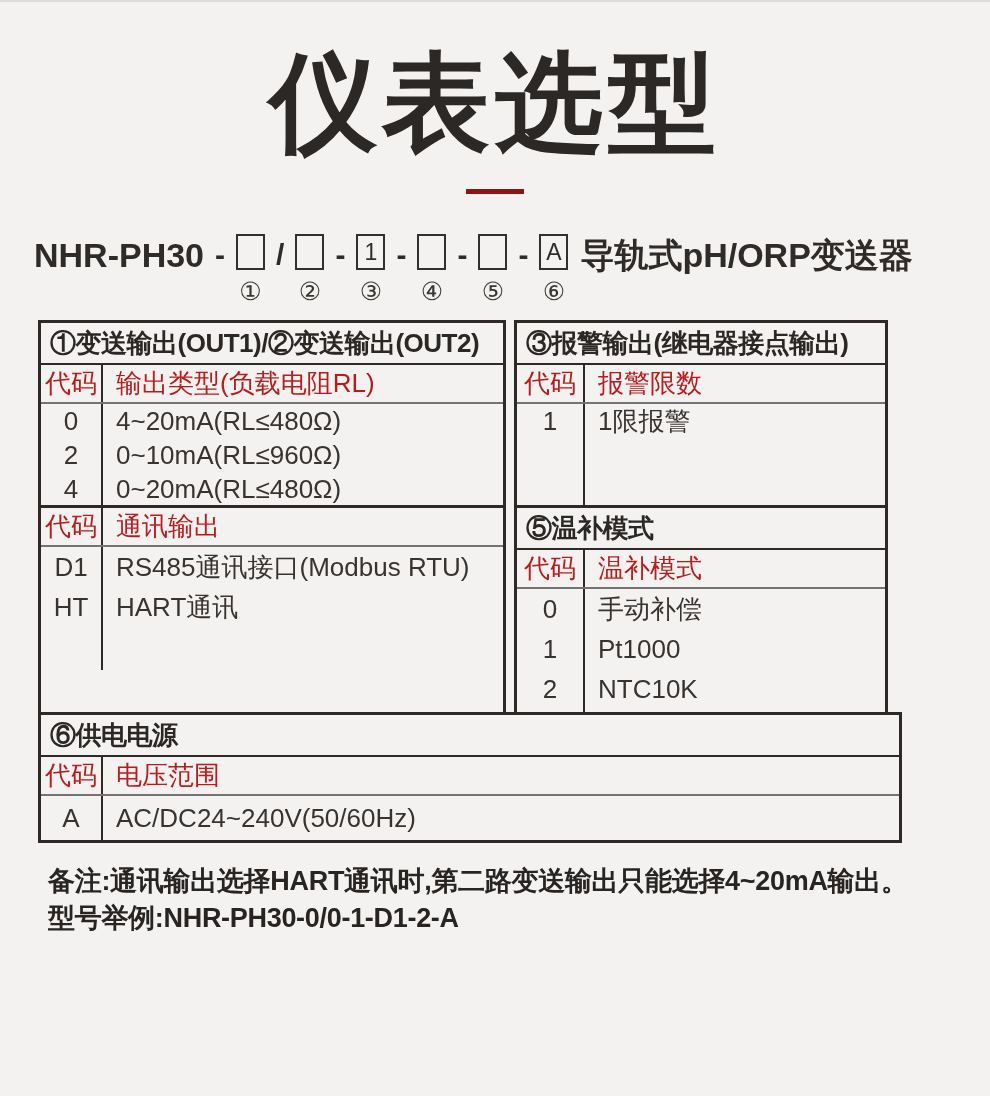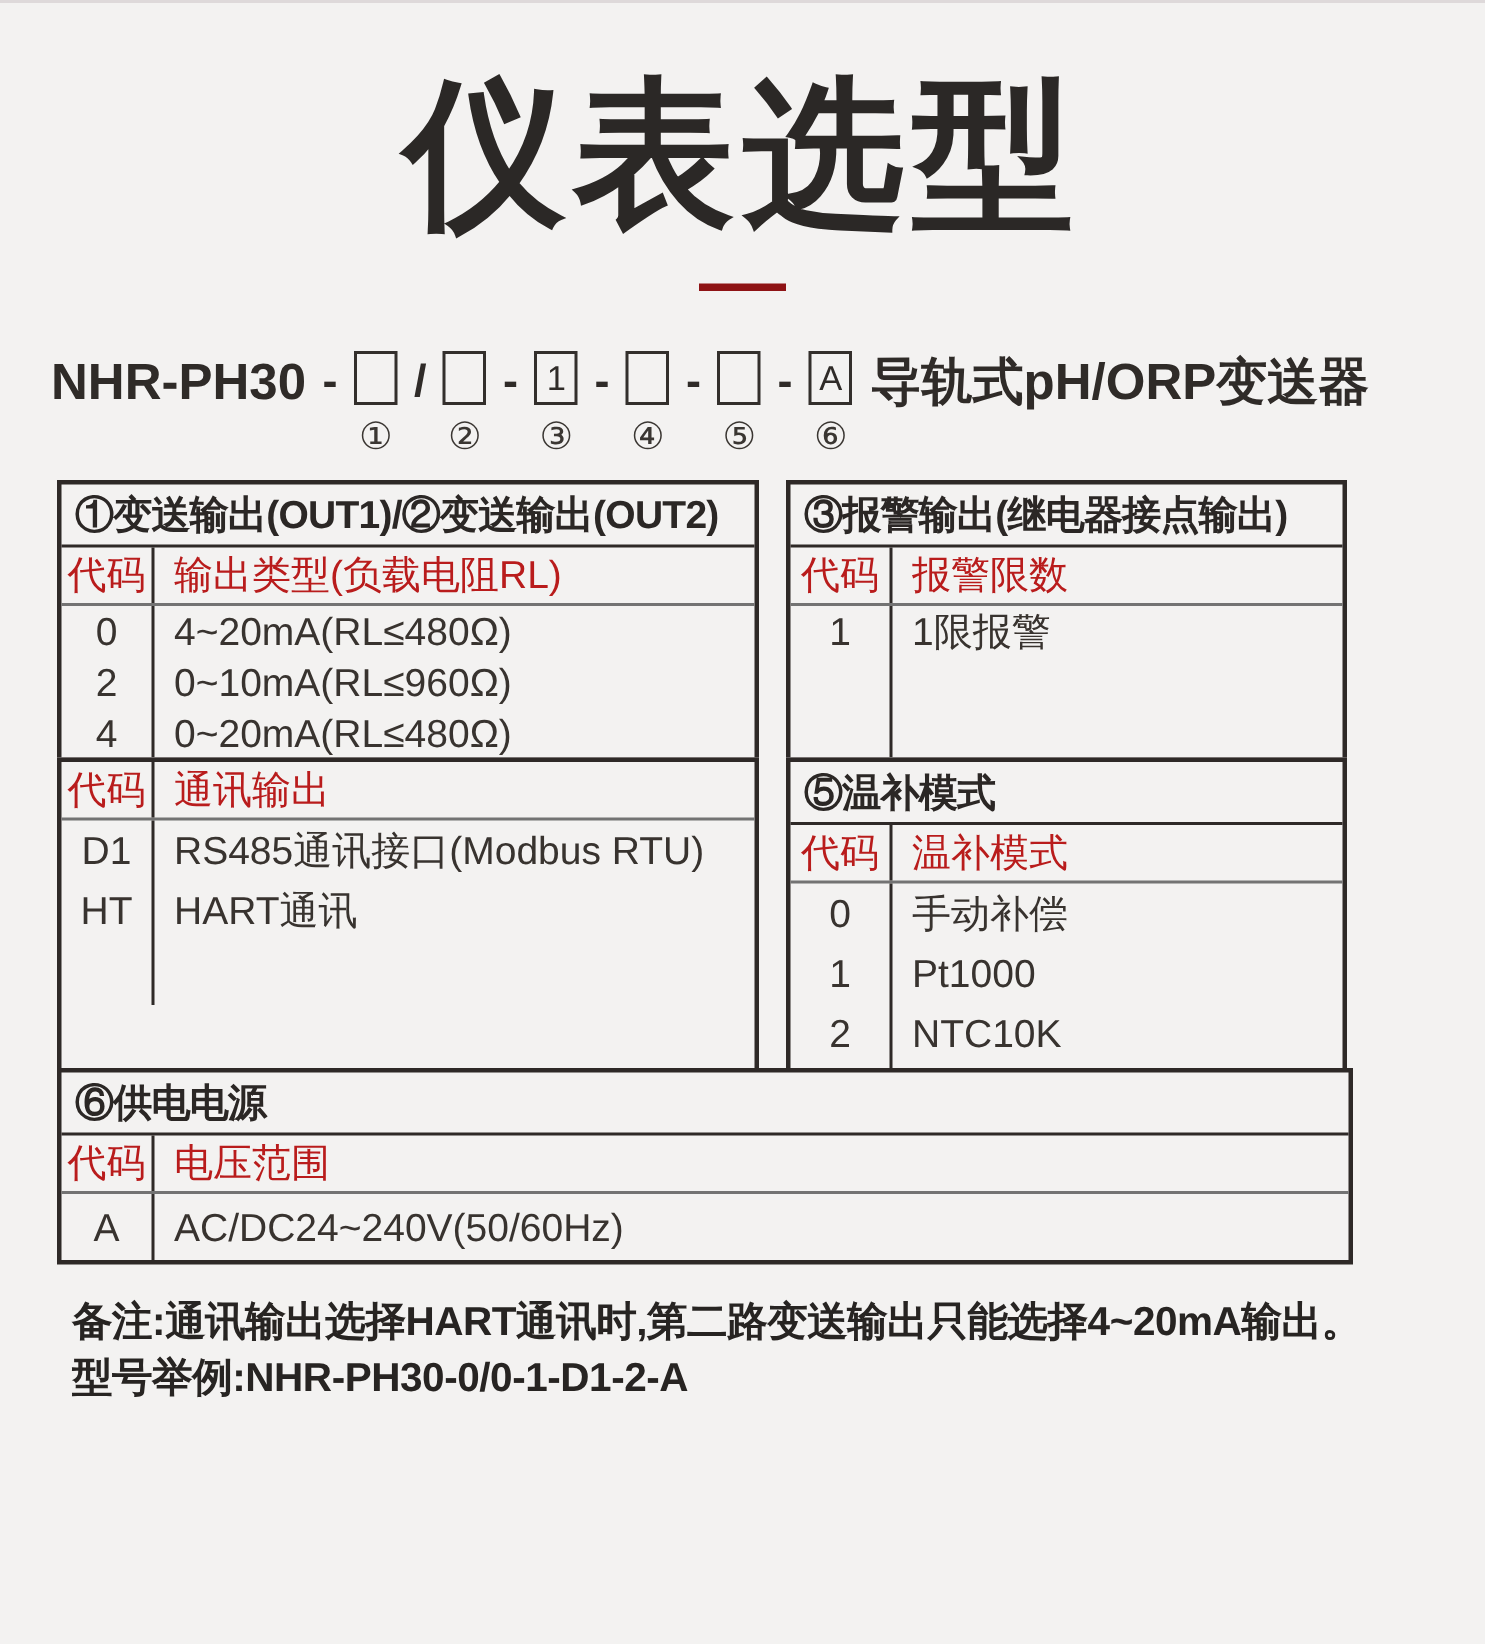--- a/index.html
+++ b/index.html
@@ -50,21 +50,21 @@
     font-size:23px;font-weight:400;color:#2f2b28;
     background:transparent;
   }
   .marker{
     margin-top:9px;
     font-size:25px;color:#3a3632;line-height:1;
   }
 
   
   .sel-table{margin:16px 38px 0 38px;width:914px;}
-  .block{display:flex;gap:18px;}
+  .block{display:flex;gap:8px;}
   .block + .block{margin-top:-3px;}
   .panel{
     border:3px solid #2e2927;
     box-sizing:border-box;
     background:#f3f2f1;
   }
   .panel.pleft{width:468px;}
   .panel.pright{width:374px;}
   .panel.pfull{width:864px;}
 

